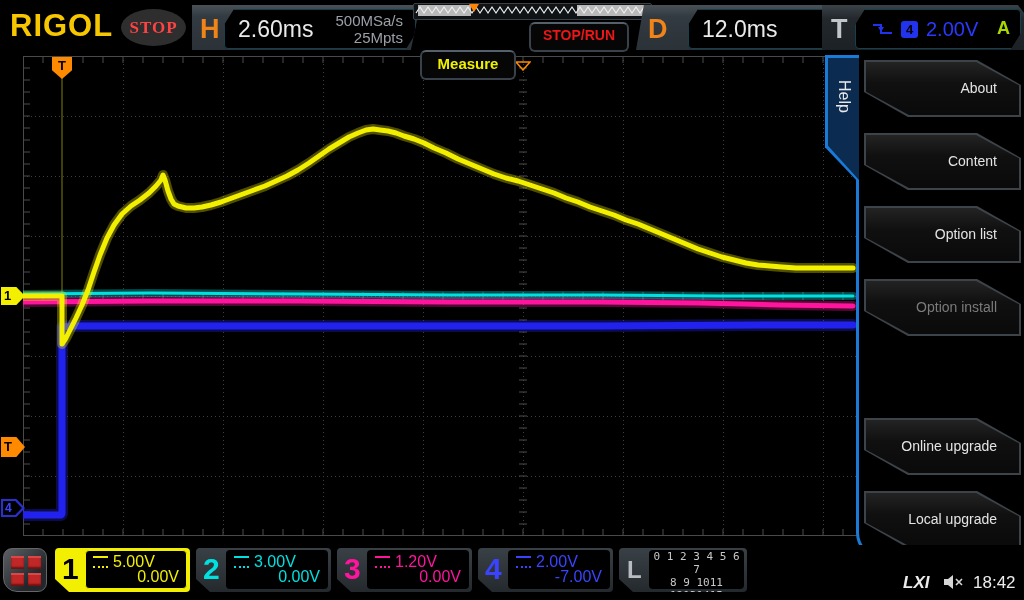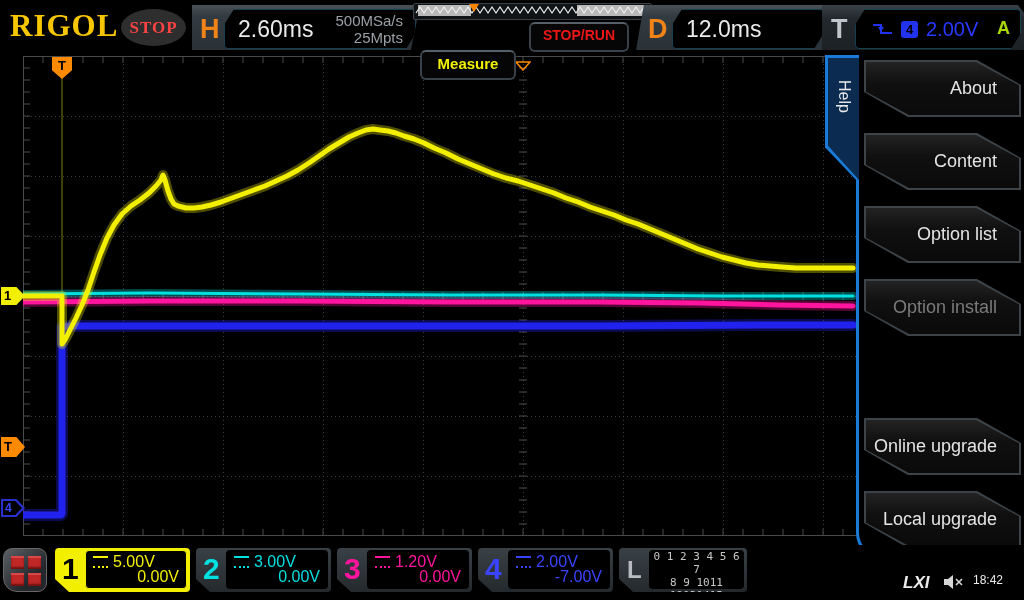--- a/index.html
+++ b/index.html
@@ -1,21 +1,21 @@
 <!DOCTYPE html>
 <html><head>
 <meta charset="utf-8">
 <style>
   html,body{margin:0;padding:0;background:#111;font-family:"Liberation Sans",sans-serif;}
   #screen{position:relative;width:1024px;height:600px;background:#000;overflow:hidden;}
   .abs{position:absolute;}
 
   
   #topbar{position:absolute;left:0;top:0;width:1024px;height:55px;background:#000;z-index:8;}
-  #logo{position:absolute;left:10px;top:8px;font-family:Liberation Serif, serif;font-weight:bold;
+  #logo{position:absolute;left:10px;top:8px;font-family:Liberation Sans, sans-serif;font-weight:bold;
         font-size:31px;color:#f6c600;letter-spacing:1px;}
   #stop-badge{position:absolute;left:121px;top:9px;width:65px;height:37px;background:#2e2e2e;
         border-radius:50%;color:#ff4343;font-weight:bold;font-size:17px;text-align:center;
         line-height:37px;letter-spacing:1px;font-family:Liberation Serif, serif;}
   .grp{position:absolute;top:5px;height:45px;background:linear-gradient(#4a5258,#333b42 25%,#2a3137);}
   .grp-h{left:192px;width:228px;clip-path:polygon(0 0,100% 0,96% 100%,0 100%);}
   .grp-d{left:636px;width:196px;clip-path:polygon(4% 0,100% 0,97% 100%,0 100%);}
   .grp-t{left:822px;width:202px;background:linear-gradient(#3a4248,#23282d 30%,#1c2126);
          clip-path:polygon(0 0,97% 0,100% 18%,100% 100%,0 100%);}
   .grp-label{position:absolute;top:9px;font-size:27px;font-weight:bold;color:#f08418;}
@@ -57,21 +57,21 @@
   #mk-center{left:515px;top:57px;z-index:3;}
 
   
   #menu-panel{position:absolute;left:856px;top:55px;width:168px;height:501px;background:#000;
         border-left:3px solid #1a7ad8;border-bottom:3px solid #1a7ad8;border-bottom-left-radius:26px;z-index:5;}
   .mbtn{position:absolute;left:5px;width:157px;height:57px;background:#3d4449;cursor:pointer;
         clip-path:polygon(0 0,72% 0,100% 44%,100% 100%,28% 100%,0 56%);}
   .mbtn-in{position:absolute;left:2px;top:2px;right:2px;bottom:2px;
         background:linear-gradient(#232323,#101010 40%,#0a0a0a);
         clip-path:polygon(0 0,72% 0,100% 44%,100% 100%,28% 100%,0 56%);
-        color:#e4e4e4;font-size:18px;text-align:right;line-height:53px;padding-right:22px;box-sizing:border-box;}
+        color:#e4e4e4;font-size:14px;text-align:right;line-height:53px;padding-right:22px;box-sizing:border-box;}
   .mbtn.dis .mbtn-in{color:#7b7b7b;}
   #help-tab{position:absolute;left:825px;top:55px;width:34px;height:128px;background:#1a7ad8;
         clip-path:polygon(0 0,100% 0,100% 100%,0 72%);z-index:6;}
   #help-tab .tab-in{position:absolute;left:3px;top:3px;width:31px;height:122px;background:#0b2b50;
         clip-path:polygon(0 0,100% 0,100% 100%,0 72%);}
   #help-text{writing-mode:vertical-rl;display:block;margin:22px auto 0;color:#e8e8e8;font-size:16px;}
 
   
   #bottombar{position:absolute;left:0;top:545px;width:1024px;height:55px;background:#000;z-index:8;}
   #grid-btn{position:absolute;left:3px;top:3px;width:44px;height:44px;border-radius:9px 9px 9px 14px;
@@ -90,21 +90,21 @@
   .dcicon{display:inline-block;width:15px;height:8px;border-top:2px solid;border-bottom:2px dotted;}
   #logic-box{position:absolute;left:619px;top:3px;width:128px;height:44px;
         background:linear-gradient(#3a4146,#24292d);border-radius:4px;
         clip-path:polygon(0 0,100% 0,100% 100%,14px 100%,0 calc(100% - 13px));}
   #logic-label{position:absolute;left:8px;top:8px;font-size:24px;font-weight:bold;color:#b8bcc0;}
   #logic-in{position:absolute;left:30px;top:2px;right:3px;bottom:3px;background:#000;border-radius:4px;
         color:#c8c8c8;font-family:"DejaVu Sans Mono",monospace;font-size:11px;text-align:center;line-height:13px;
         padding-top:0;box-sizing:border-box;}
   #lxi{position:absolute;left:903px;top:28px;color:#ececec;font-weight:bold;font-style:italic;font-size:17px;}
   #mute{position:absolute;left:944px;top:29px;}
-  #clock{position:absolute;left:973px;top:28px;color:#ececec;font-size:12px;}
+  #clock{position:absolute;left:973px;top:28px;color:#ececec;font-size:17px;}
 </style>
 </head>
 <body>
 
 <div id="screen">
 
   <div id="grat"><svg width="1000" height="480" viewBox="23 56 1000 480">
         <g>
           <line stroke="#3e3e3e" stroke-dasharray="1 3" stroke-width="1" x1="123.5" y1="56" x2="123.5" y2="536"></line>
           <line stroke="#3e3e3e" stroke-dasharray="1 3" stroke-width="1" x1="223.5" y1="56" x2="223.5" y2="536"></line>
@@ -394,21 +394,21 @@
           <polyline points="2,9 6,3 10,9 14,3 18,9 22,3 26,9 30,3 34,9 38,3 42,9 46,3 50,9 54,3 58,9 62,3 66,9 70,3 74,9 78,3 82,9 86,3 90,9 94,3 98,9 102,3 106,9 110,3 114,9 118,3 122,9 126,3 130,9 134,3 138,9 142,3 146,9 150,3 154,9 158,3 162,9 166,3 170,9 174,3 178,9 182,3 186,9 190,3 194,9 198,3 202,9 206,3 210,9 214,3 218,9 222,3 226,9 230,3" fill="none" stroke="#eeeeee" stroke-width="1.2"></polyline>
         </svg>
       <div id="strip-tri"></div>
     </div>
 
     <div class="tbtn" id="measure-btn">Measure</div>
     <div class="tbtn" id="stoprun-btn">STOP/RUN</div>
 
     <div class="grp grp-d">
       <span class="grp-label" style="left:12px">D</span>
-      <span class="inbox" style="left:36px;width:150px">
+      <span class="inbox" style="left:52px;width:150px">
         <span id="d-value">12.0ms</span>
       </span>
     </div>
 
     <div class="grp grp-t">
       <span class="grp-label" style="left:9px;color:#c2c6ca">T</span>
       <span class="inbox" style="left:33px;width:164px">
         <span id="t-inner" style="height:100%">
           <svg width="21" height="16">
             <path d="M1,4 H9 V12 H20" fill="none" stroke="#2233ee" stroke-width="2"></path>

